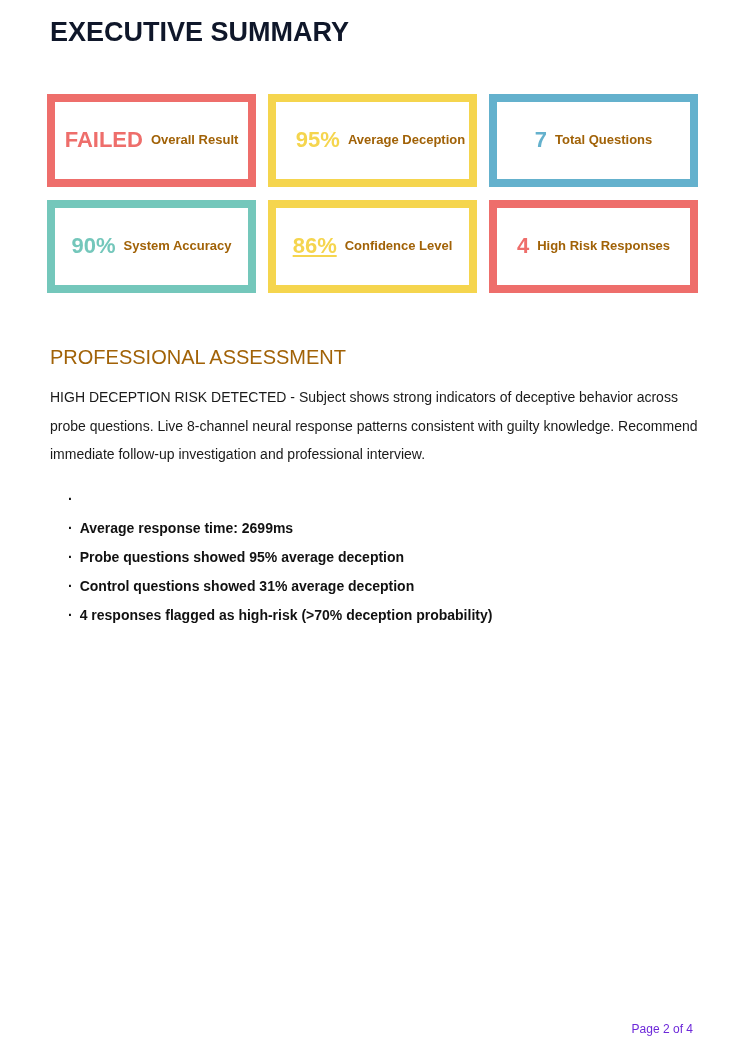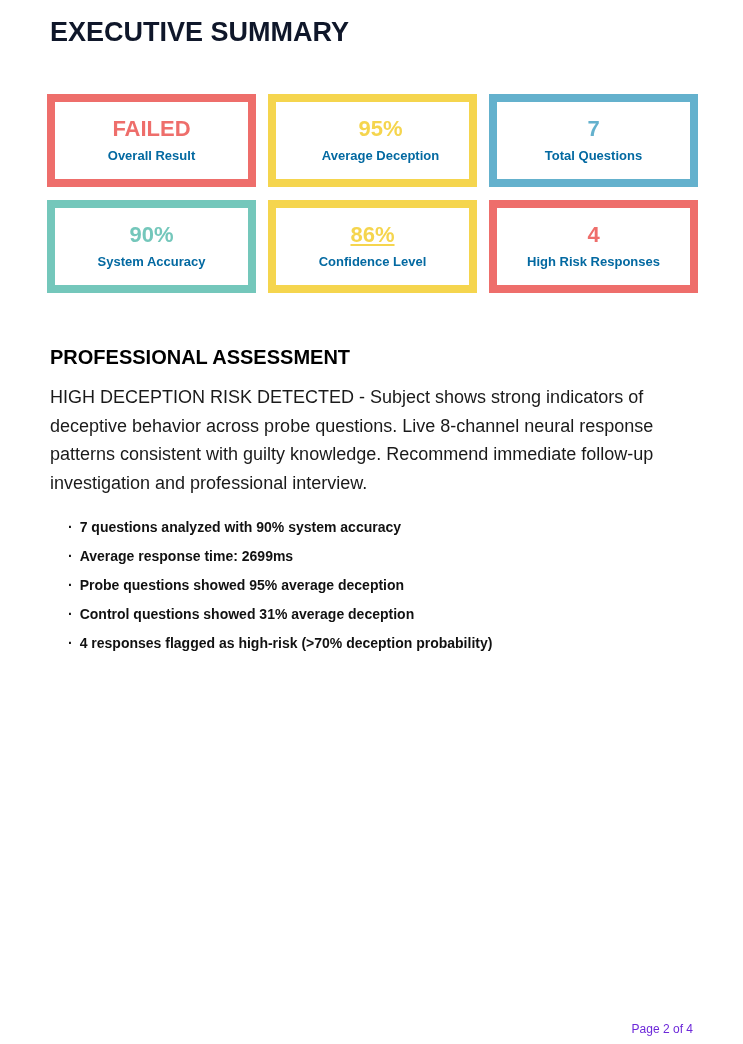--- a/index.html
+++ b/index.html
@@ -30,50 +30,49 @@
     display: grid;
     grid-template-columns: repeat(3, 1fr);
     column-gap: 12px;
     row-gap: 13px;
   }
   .card {
     height: 93px;
     background: #ffffff;
     border: 8px solid #cccccc; 
     display: flex;
-    flex-direction: column;
     align-items: center;
     justify-content: center;
     gap: 8px;
   }
   .card-value {
     font-size: 22px;
     font-weight: 700;
     line-height: 1.1;
   }
   .card-label {
     font-size: 13px;
     font-weight: 700;
-    color: #0369a1;
+    color: #a16207;
     line-height: 1.1;
   }
   .section-heading {
     margin: 53px 50px 0 50px;
     font-size: 20px;
-    font-weight: 700;
-    color: #000000;
+    font-weight: 400;
+    color: #a16207;
     line-height: 1.1;
   }
   .section-heading.findings {
     margin-top: 31px;
   }
   .assessment-body {
     margin: 15px 50px 0 50px;
     width: 660px;
-    font-size: 18px;
+    font-size: 14px;
     font-weight: 400;
     line-height: 28.5px;
     color: #1a1a1a;
   }
   .findings-list {
     list-style: none;
     margin: 20px 50px 0 68px;
   }
   .finding-item {
     display: flex;
@@ -129,21 +128,20 @@
       <div class="card-label">High Risk Responses</div>
     </div>
   </div>
 
   <h2 class="section-heading">PROFESSIONAL ASSESSMENT</h2>
   <p class="assessment-body">HIGH DECEPTION RISK DETECTED - Subject shows strong indicators of deceptive behavior across probe questions. Live 8-channel neural response patterns consistent with guilty knowledge. Recommend immediate follow-up investigation and professional interview.</p>
 
   <ul class="findings-list">
     <li class="finding-item">
       <span class="bullet">·</span>
-      <span>7 questions analyzed with 90% system accuracy</span>
     </li>
     <li class="finding-item">
       <span class="bullet">·</span>
       <span>Average response time: 2699ms</span>
     </li>
     <li class="finding-item">
       <span class="bullet">·</span>
       <span>Probe questions showed 95% average deception</span>
     </li>
     <li class="finding-item">

